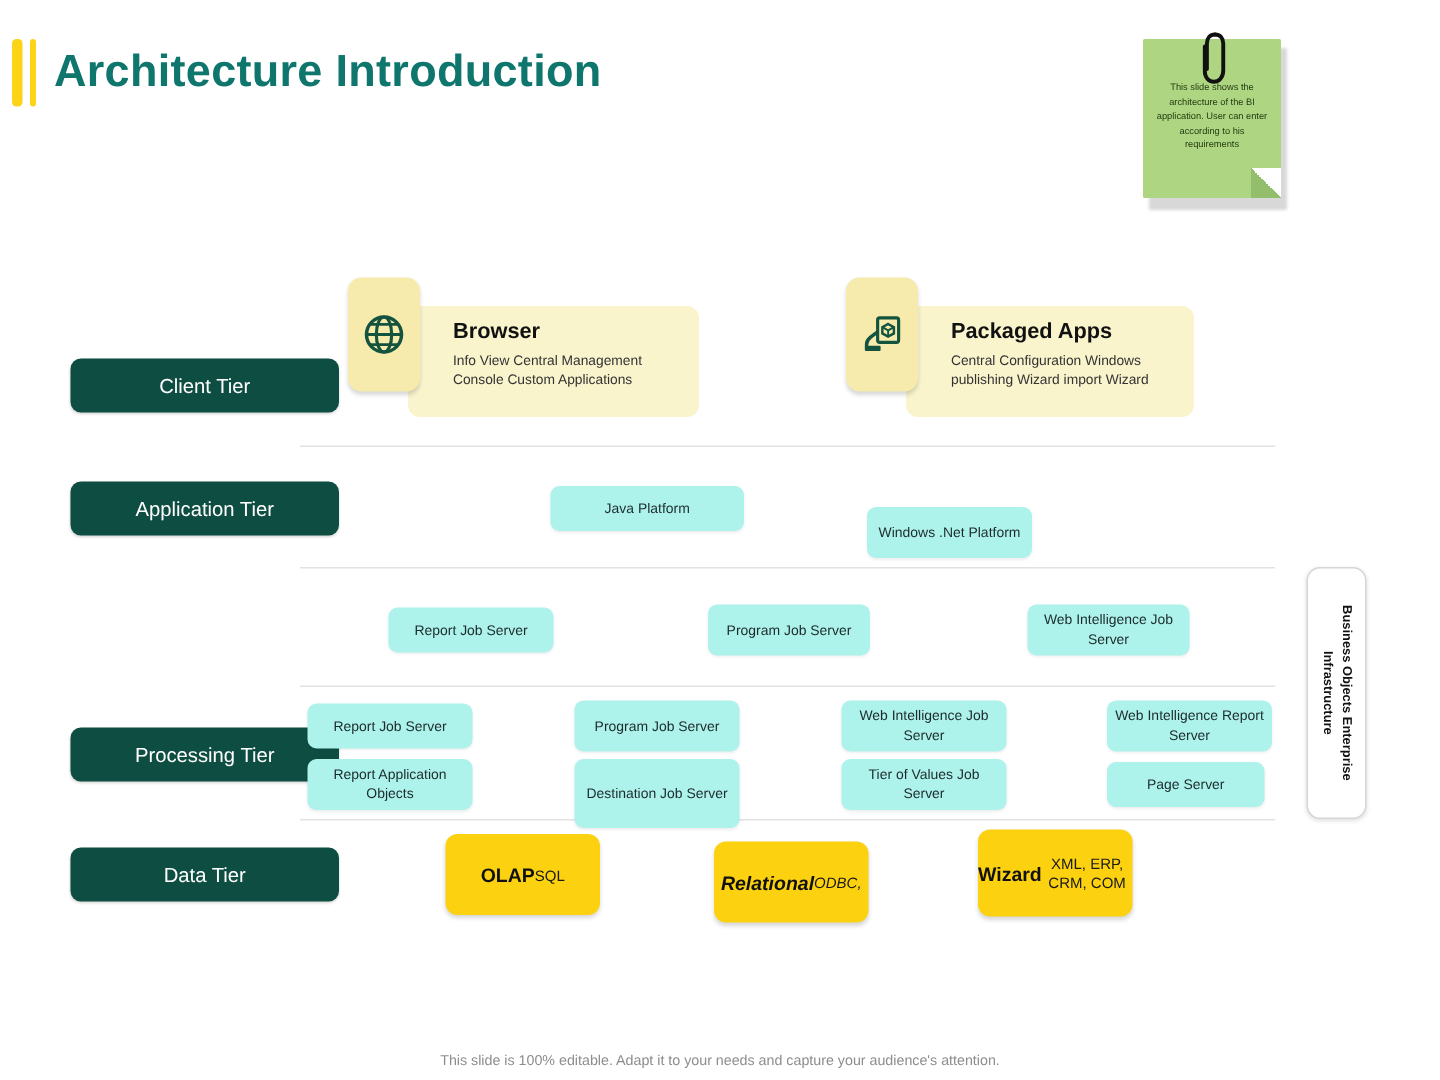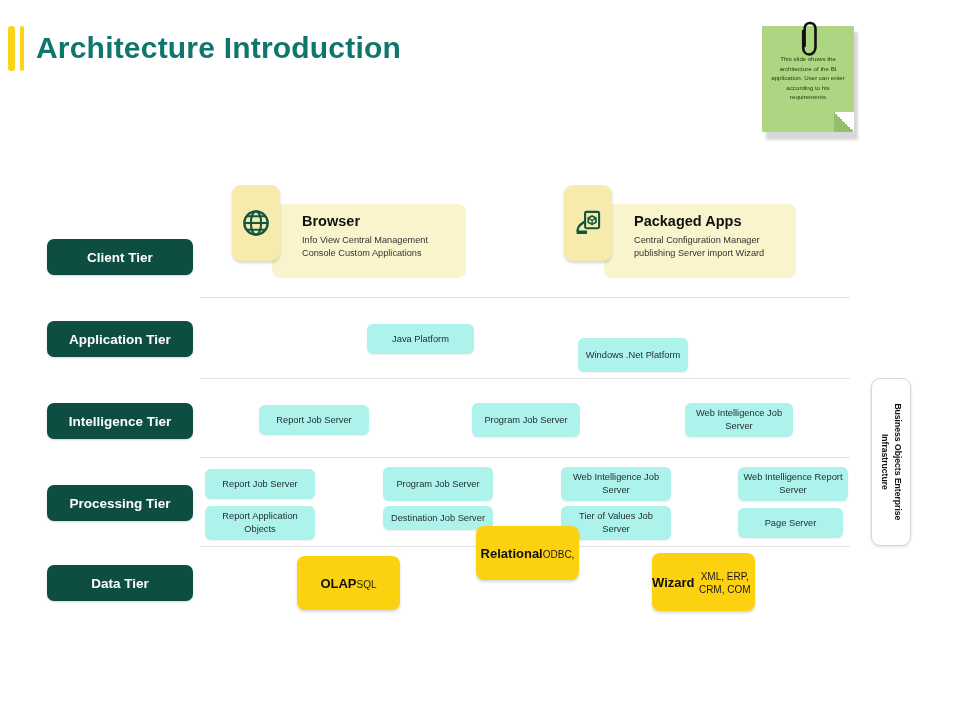--- a/index.html
+++ b/index.html
@@ -37,24 +37,24 @@
   }
   .note-text {
     position: absolute; left: 6px; top: 28px; width: 80px;
     font-size: 6.2px; line-height: 1.55; color: #243d12;
     text-align: center;
   }
   .clip { position: absolute; left: 38px; top: -6px; width: 20px; height: 40px; }
 
   
   .tier-label {
-    position: absolute; left: 47px; width: 146px; height: 36px;
+    position: absolute; left: 47px; width: 179px; height: 36px;
     background: #0D4D42; border-radius: 7px;
     display: flex; align-items: center; justify-content: center;
-    color: #ffffff; font-size: 13.5px; font-weight: 700;
+    color: #ffffff; font-size: 13.5px; font-weight: 400;
     box-shadow: 0 1px 2px rgba(0,0,0,.18);
   }
 
   
   .rule { position: absolute; left: 200px; width: 650px; height: 1px; background: #e2e2e2; }
 
   
   .card { position: absolute; height: 76px; }
   .card-icon {
     position: absolute; left: 0; top: 0; width: 48px; height: 76px;
@@ -126,23 +126,20 @@
       <path d="M10 3 C13.5 3 15.5 5.5 15.5 9 L15.5 27 C15.5 31.5 12.7 34.5 9.2 34.5 C5.7 34.5 3.2 31.5 3.2 27.4 L3.2 11" fill="none" stroke="#111" stroke-width="2.6" stroke-linecap="round"></path>
       <path d="M10 3 C6.6 3 4.6 5.5 4.6 9 L4.6 26" fill="none" stroke="#111" stroke-width="2.6" stroke-linecap="round"></path>
     </svg>
   </div>
 
   <div class="tier-label" style="top:239px">
     <span>Client Tier</span>
   </div>
   <div class="tier-label" style="top:321px">
     <span>Application Tier</span>
-  </div>
-  <div class="tier-label" style="top:403px">
-    <span>Intelligence Tier</span>
   </div>
   <div class="tier-label" style="top:485px">
     <span>Processing Tier</span>
   </div>
   <div class="tier-label" style="top:565px">
     <span>Data Tier</span>
   </div>
 
   <div class="rule" style="top:297px"></div>
   <div class="rule" style="top:378px"></div>
@@ -160,34 +157,34 @@
         <ellipse cx="12" cy="12" rx="4.4" ry="10" fill="none" stroke="#14543F" stroke-width="1.8"></ellipse>
         <line x1="2" y1="12" x2="22" y2="12" stroke="#14543F" stroke-width="1.8"></line>
         <path d="M4 6.2 H20 M4 17.8 H20" fill="none" stroke="#14543F" stroke-width="1.6"></path>
       </svg>
     </div>
   </div>
 
   <div class="card" style="left:564px; top:185px; width:232px;">
     <div class="card-body" style="width:192px;">
       <div class="card-title">Packaged Apps</div>
-      <div class="card-desc">Central Configuration Manager publishing Server import Wizard</div>
+      <div class="card-desc">Central Configuration Windows publishing Wizard import Wizard</div>
     </div>
     <div class="card-icon">
       <svg width="28" height="28" viewBox="0 0 24 24">
         <rect x="9.5" y="2.5" width="12" height="14" rx="1.2" fill="none" stroke="#14543F" stroke-width="1.8"></rect>
         <path d="M15.5 6 L18.8 7.8 V11.4 L15.5 13.2 L12.2 11.4 V7.8 Z" fill="none" stroke="#14543F" stroke-width="1.4"></path>
         <path d="M12.2 7.8 L15.5 9.6 L18.8 7.8 M15.5 9.6 V13.2" fill="none" stroke="#14543F" stroke-width="1.1"></path>
         <path d="M9.5 10.5 L5.5 13.5 C4 14.7 3.2 16 3.2 17.6 L3.2 19" fill="none" stroke="#14543F" stroke-width="2"></path>
         <rect x="2.2" y="18.4" width="9" height="3" rx="0.6" fill="#14543F"></rect>
       </svg>
     </div>
   </div>
 
-  <div class="node" style="left:367px; top:324px; width:107px; height:30px;">
+  <div class="node" style="left:367px; top:324px; width:129px; height:30px;">
     <span>Java Platform</span>
   </div>
   <div class="node" style="left:578px; top:338px; width:110px; height:34px;">
     <span>Windows .Net Platform</span>
   </div>
 
   <div class="node" style="left:259px; top:405px; width:110px; height:30px;">
     <span>Report Job Server</span>
   </div>
   <div class="node" style="left:472px; top:403px; width:108px; height:34px;">
@@ -206,44 +203,45 @@
   <div class="node" style="left:561px; top:467px; width:110px; height:34px;">
     <span>Web Intelligence Job Server</span>
   </div>
   <div class="node" style="left:738px; top:467px; width:110px; height:34px;">
     <span>Web Intelligence Report Server</span>
   </div>
 
   <div class="node" style="left:205px; top:506px; width:110px; height:34px;">
     <span>Report Application Objects</span>
   </div>
-  <div class="node" style="left:383px; top:506px; width:110px; height:24px;">
+  <div class="node" style="left:383px; top:506px; width:110px; height:46px;">
     <span>Destination Job Server</span>
   </div>
   <div class="node" style="left:561px; top:506px; width:110px; height:34px;">
     <span>Tier of Values Job Server</span>
   </div>
   <div class="node" style="left:738px; top:508px; width:105px; height:30px;">
     <span>Page Server</span>
   </div>
 
   <div class="data-box" style="left:297px; top:556px; width:103px; height:54px;">
     <div class="db-title">OLAP</div>
     <div class="db-sub">SQL</div>
   </div>
-  <div class="data-box" style="left:476px; top:526px; width:103px; height:54px;">
+  <div class="data-box" style="left:476px; top:561px; width:103px; height:54px;font-style:italic;">
     <div class="db-title">Relational</div>
     <div class="db-sub">ODBC,</div>
   </div>
   <div class="data-box" style="left:652px; top:553px; width:103px; height:58px;">
     <div class="db-title">Wizard</div>
     <div class="db-sub" style="width:92px;">XML, ERP, CRM, COM</div>
   </div>
 
   <div class="infra">
     <div class="infra-text">
       <span>Business Objects Enterprise</span><br>
       <span>Infrastructure</span>
     </div>
   </div>
 
+  <div class="footer">This slide is 100% editable. Adapt it to your needs and capture your audience's attention.</div>
 
 </div>
 
 </body></html>

